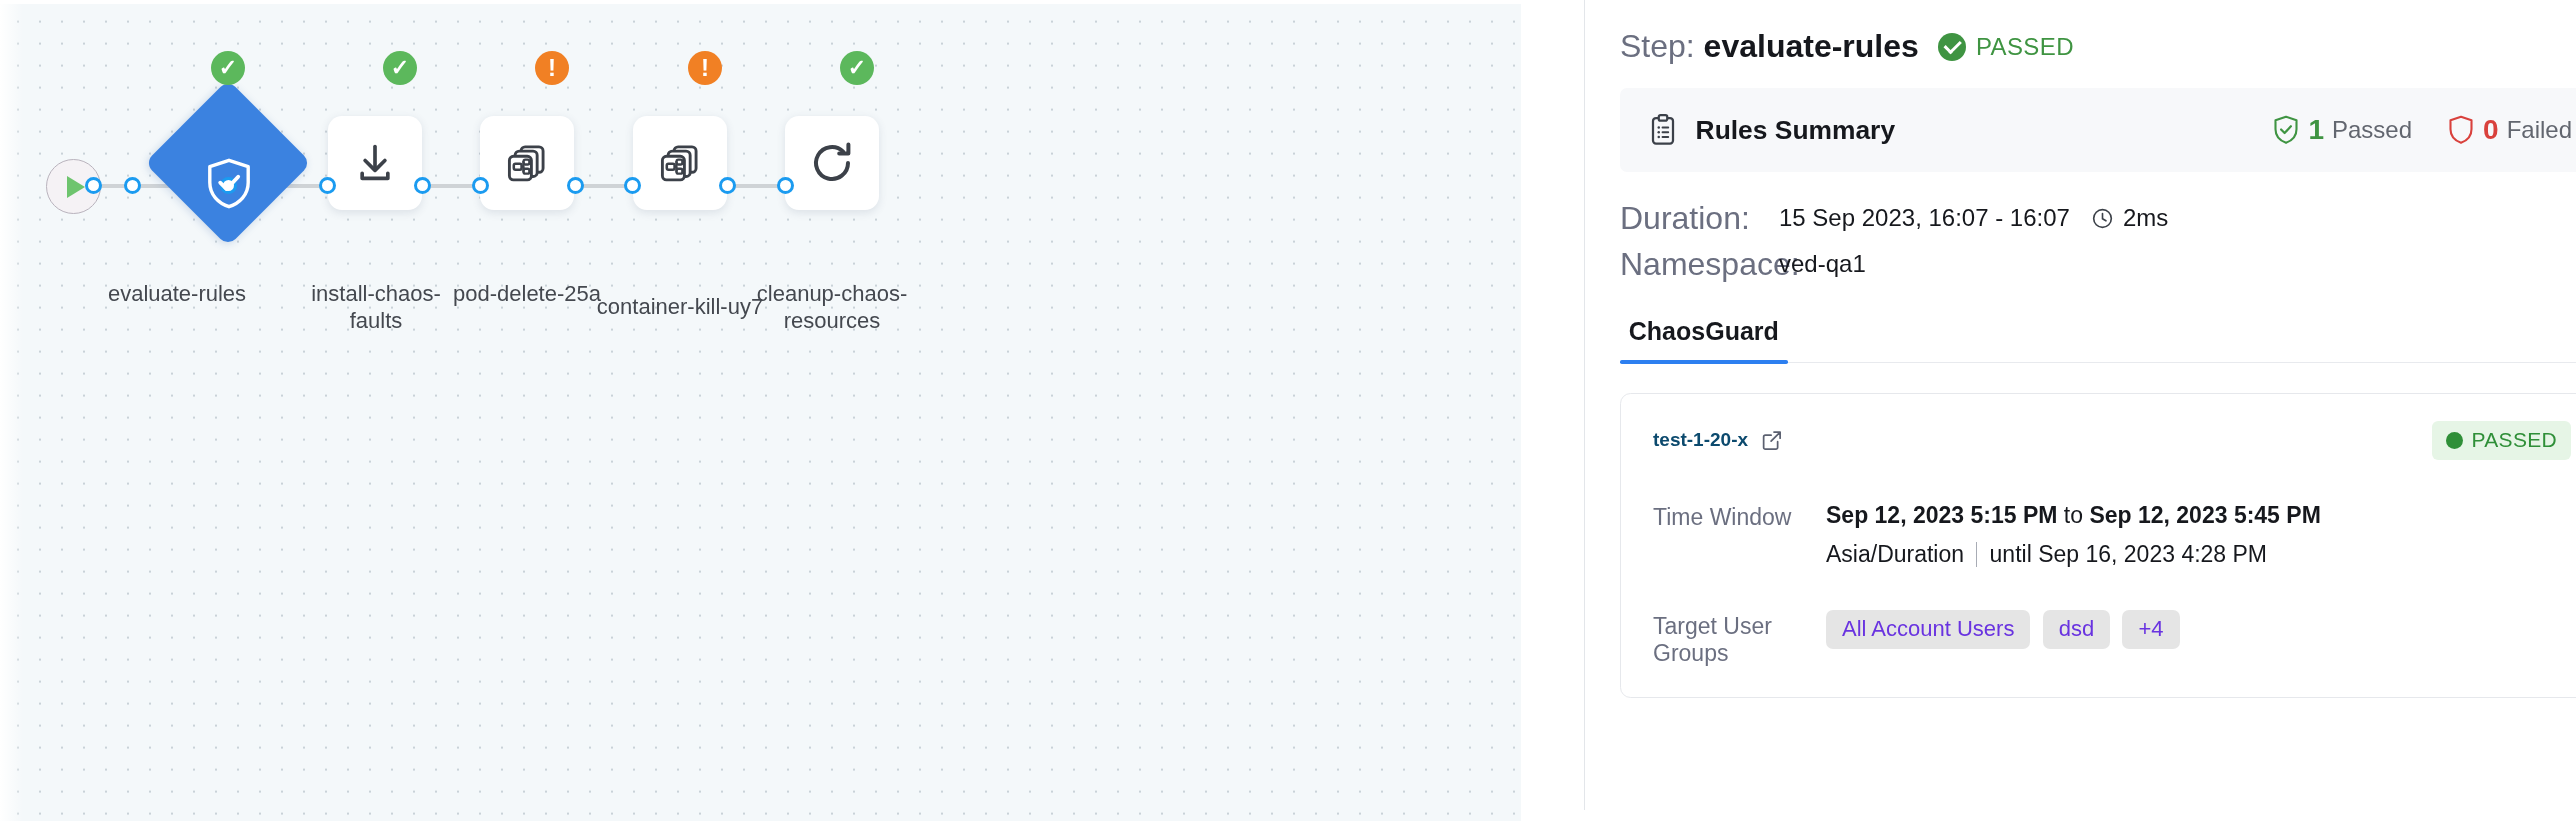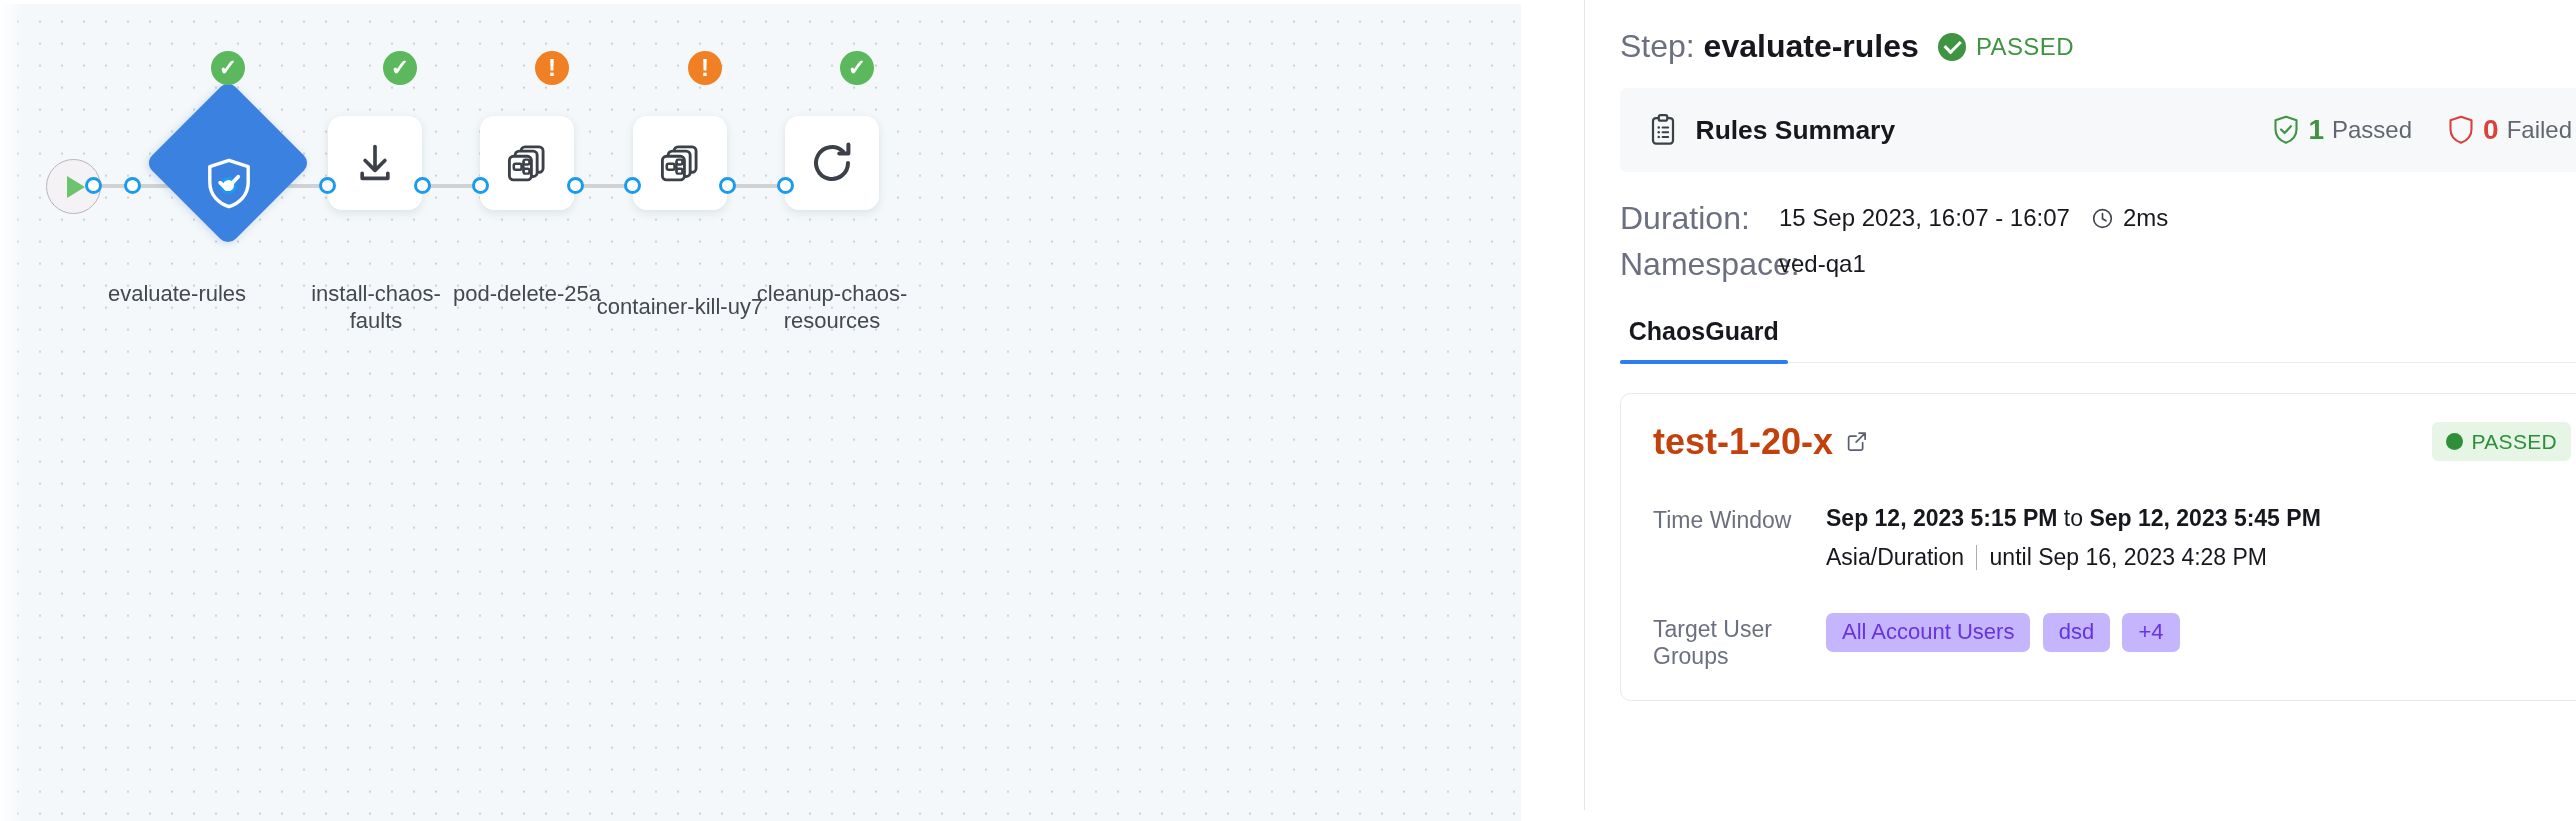--- a/index.html
+++ b/index.html
@@ -191,21 +191,21 @@
 
   
   #test-card {
     margin-top: 30px;
     border: 0.9px solid #e6e8ec;
     border-radius: 10.6px;
     padding: 26.4px 32px 30px 32px;
     background: #ffffff;
   }
   #test-card-head { display: flex; align-items: center; }
-  #test-name { font-size: 36px; font-weight: 700; color: #c2410c; }
+  #test-name { font-size: 19px; font-weight: 700; color: #0c4a6e; }
   #ext-link { margin-left: 12.3px; display: flex; align-items: center; cursor: pointer; }
   #passed-chip {
     margin-left: auto;
     background: #e6f5e6; color: #2f8f38;
     border-radius: 6.2px;
     height: 39px; padding: 0 14px;
     display: flex; align-items: center; gap: 8.8px;
     font-size: 21px; letter-spacing: 0.3px;
   }
   #passed-chip .dot { width: 17px; height: 17px; border-radius: 50%; background: #2f8f38; }
@@ -213,21 +213,21 @@
   .card-row { display: flex; margin-top: 42px; }
   .card-key { width: 173px; font-size: 23px; color: #6b6f80; padding-top: 2.6px; }
   .card-vals { flex: 1; }
   .tw-line1 { font-size: 23px; color: #16181d; }
   .tw-line1 b { font-weight: 700; }
   .tw-line1 .to { font-weight: 400; }
   .tw-line2 { font-size: 23px; color: #16181d; margin-top: 12.3px; display: flex; align-items: center; }
   .tw-sep { display: inline-block; width: 0.9px; height: 25px; background: #a8acb5; margin: 0 12.3px; }
   .chips { display: flex; gap: 12.3px; align-items: center; }
   .chip {
-    background: #c4b5fd; color: #6933e0;
+    background: #e5e5e5; color: #6933e0;
     border-radius: 7px; height: 39px; padding: 16px 16px;
     display: flex; align-items: center; font-size: 22px;
   }
 </style>
 </head>
 <body>
 
 <div id="root">
 
   <div id="canvas">

